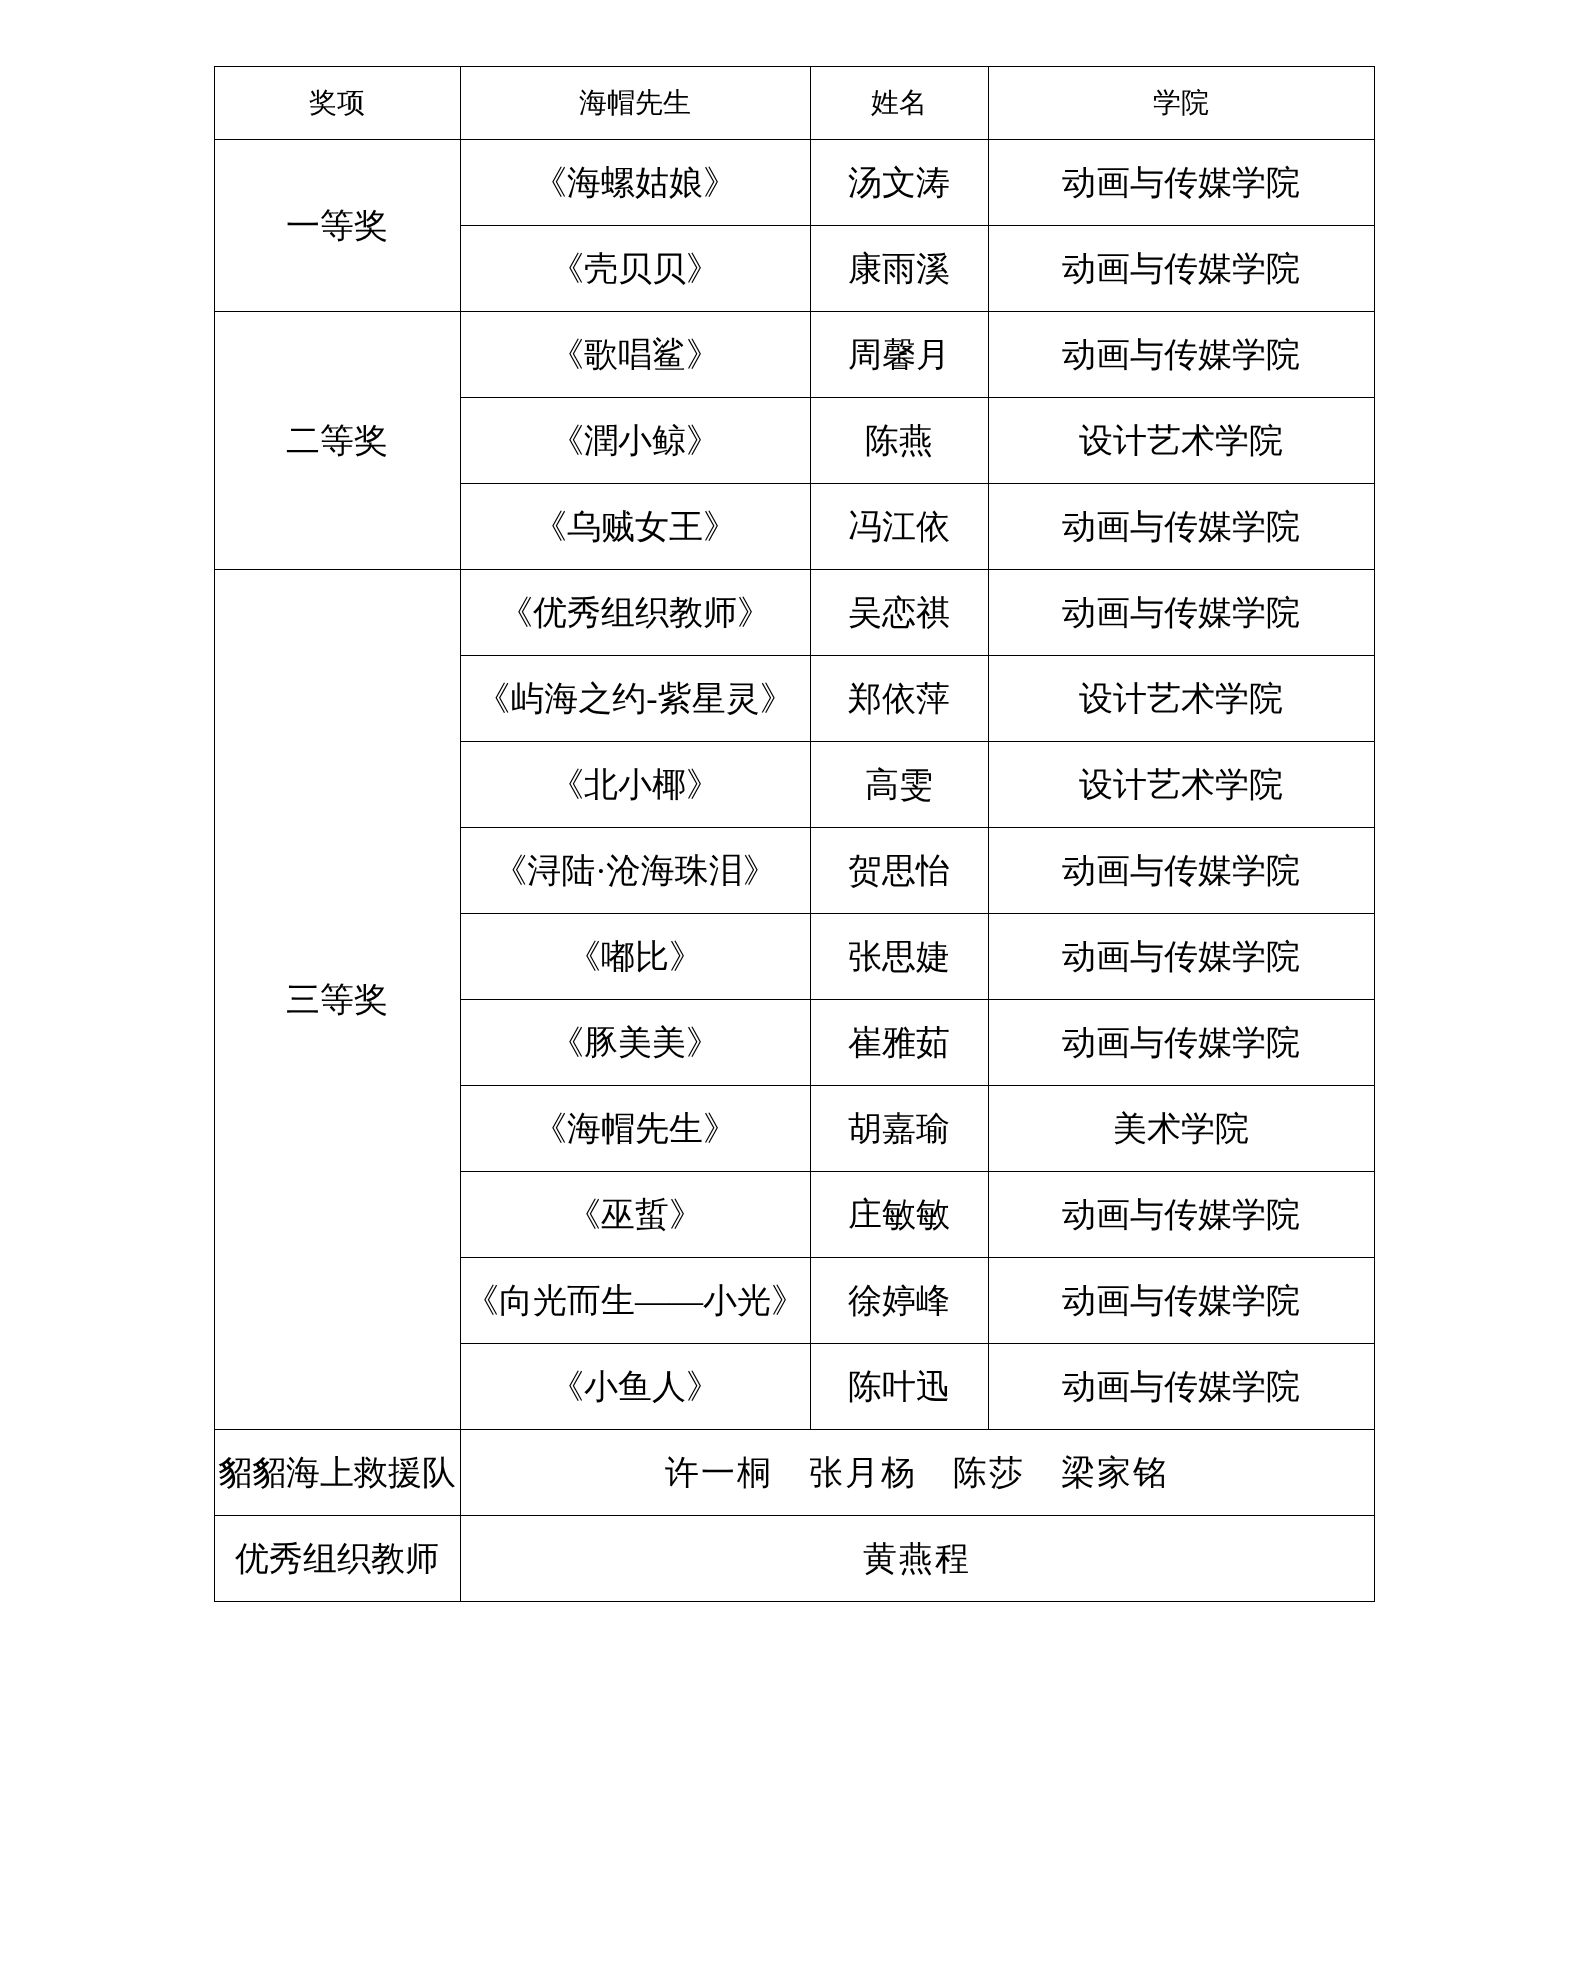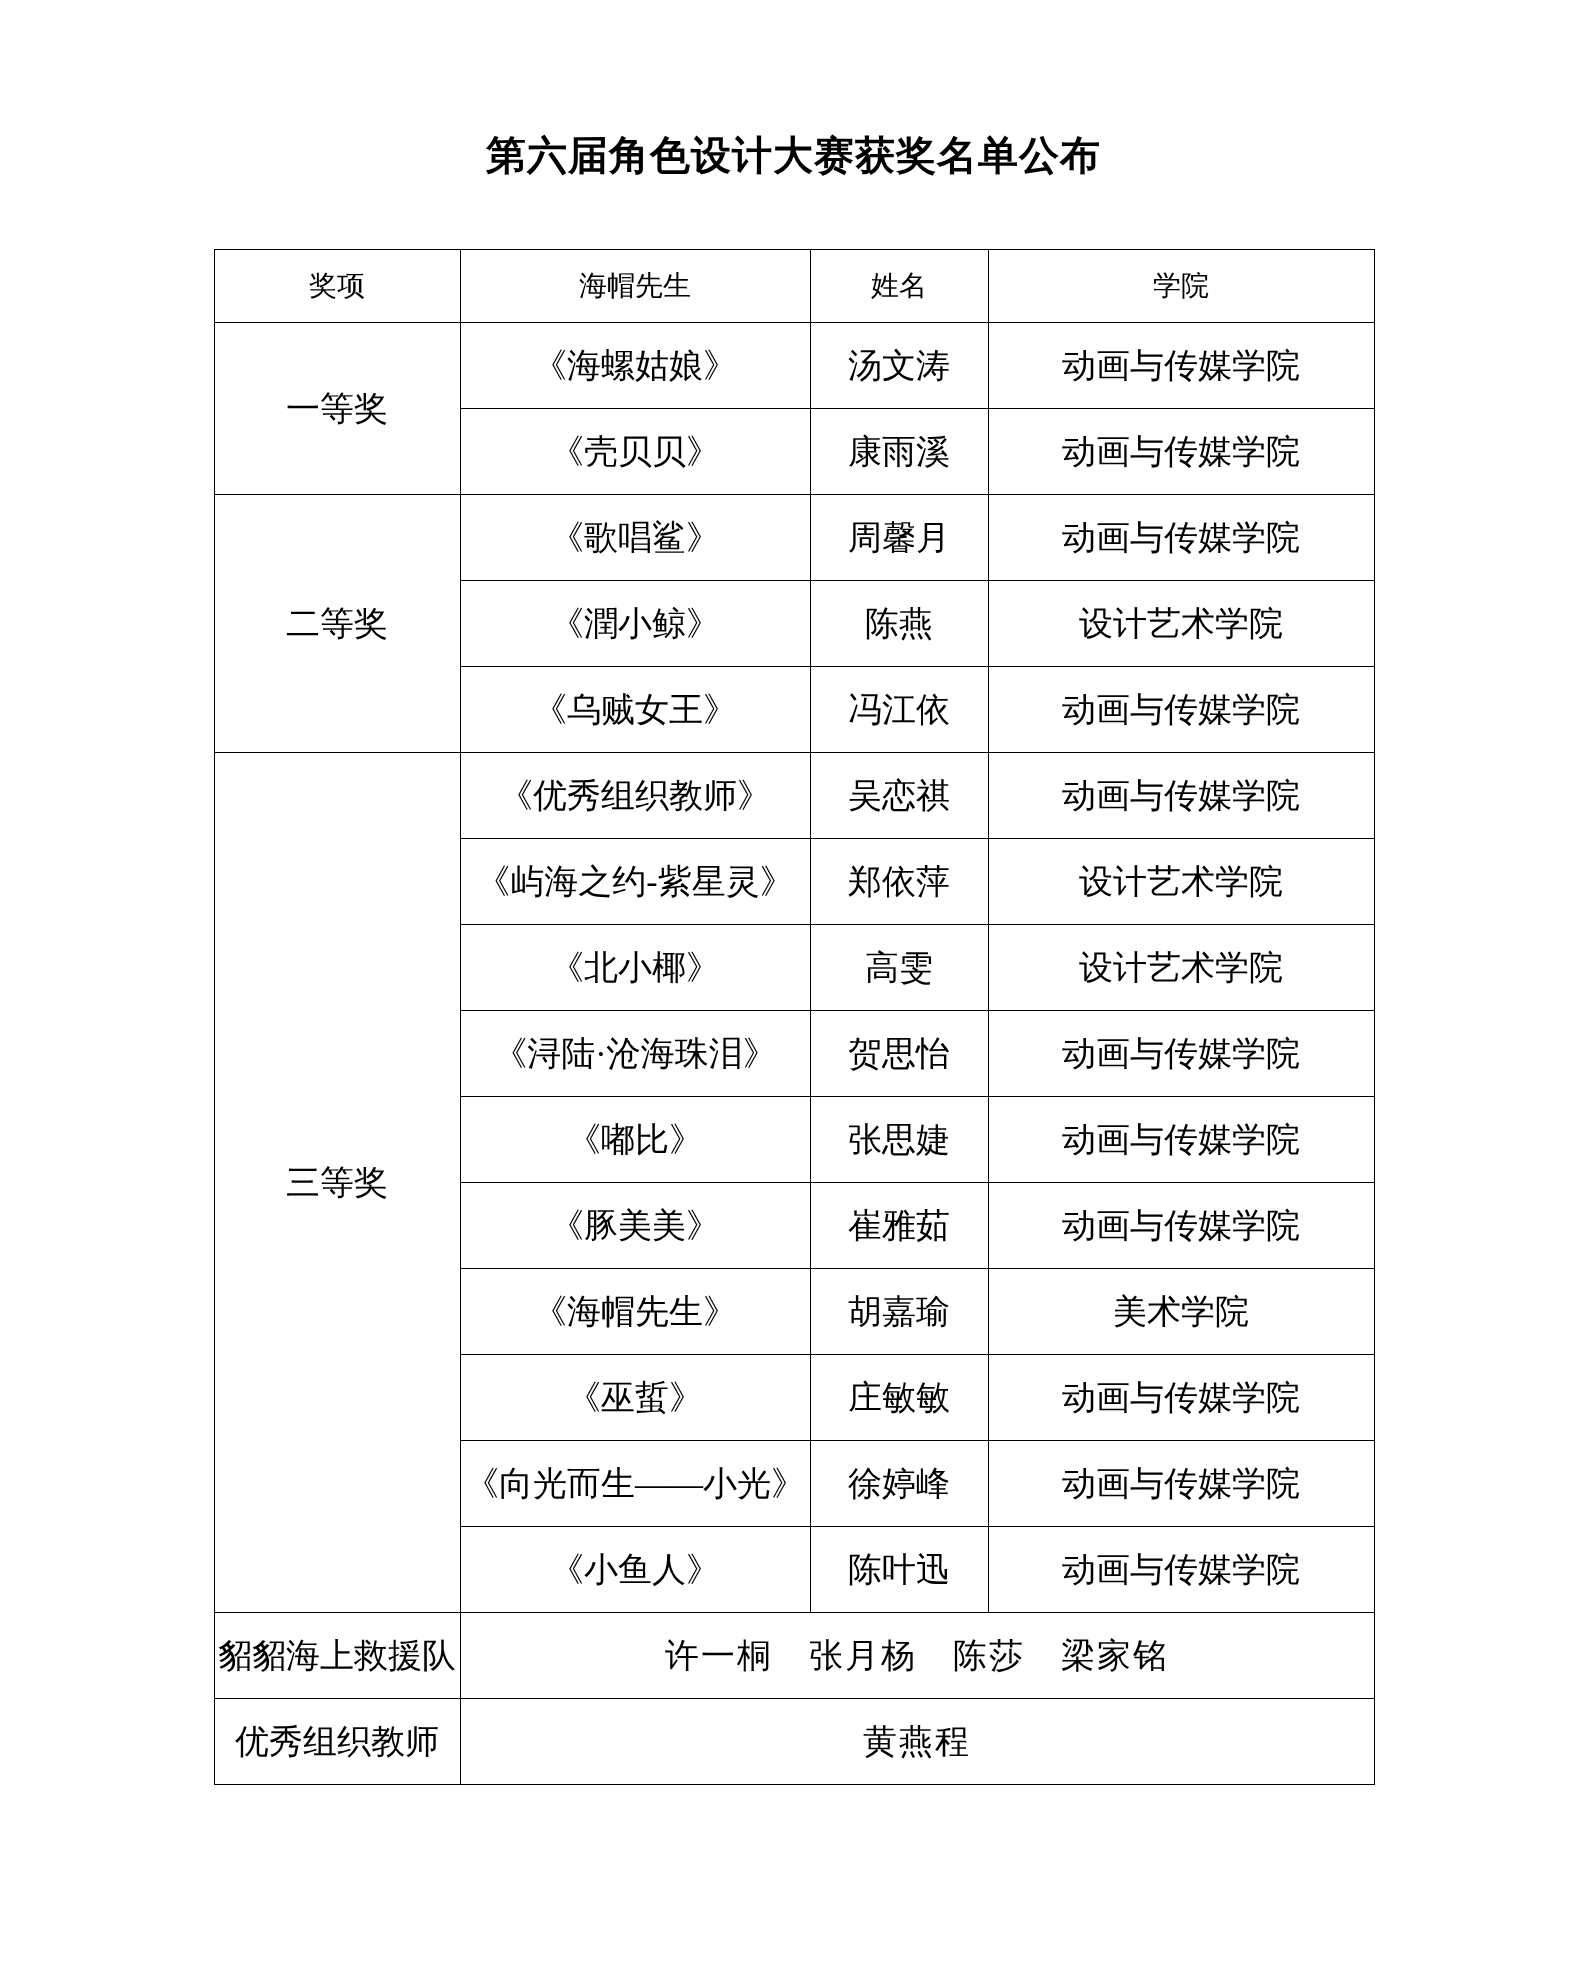--- a/index.html
+++ b/index.html
@@ -69,21 +69,20 @@
   td.teacher-value {
     font-size: 27px;
     letter-spacing: 2px;
   }
 </style>
 </head>
 <body>
 
 <div class="page">
 
-  <h1 class="doc-title">第六届角色设计大赛获奖名单公布</h1>
 
   <div class="table-wrap">
     <table class="award-table">
       <colgroup>
         <col class="col-award">
         <col class="col-work">
         <col class="col-name">
         <col class="col-college">
       </colgroup>
       <thead>

